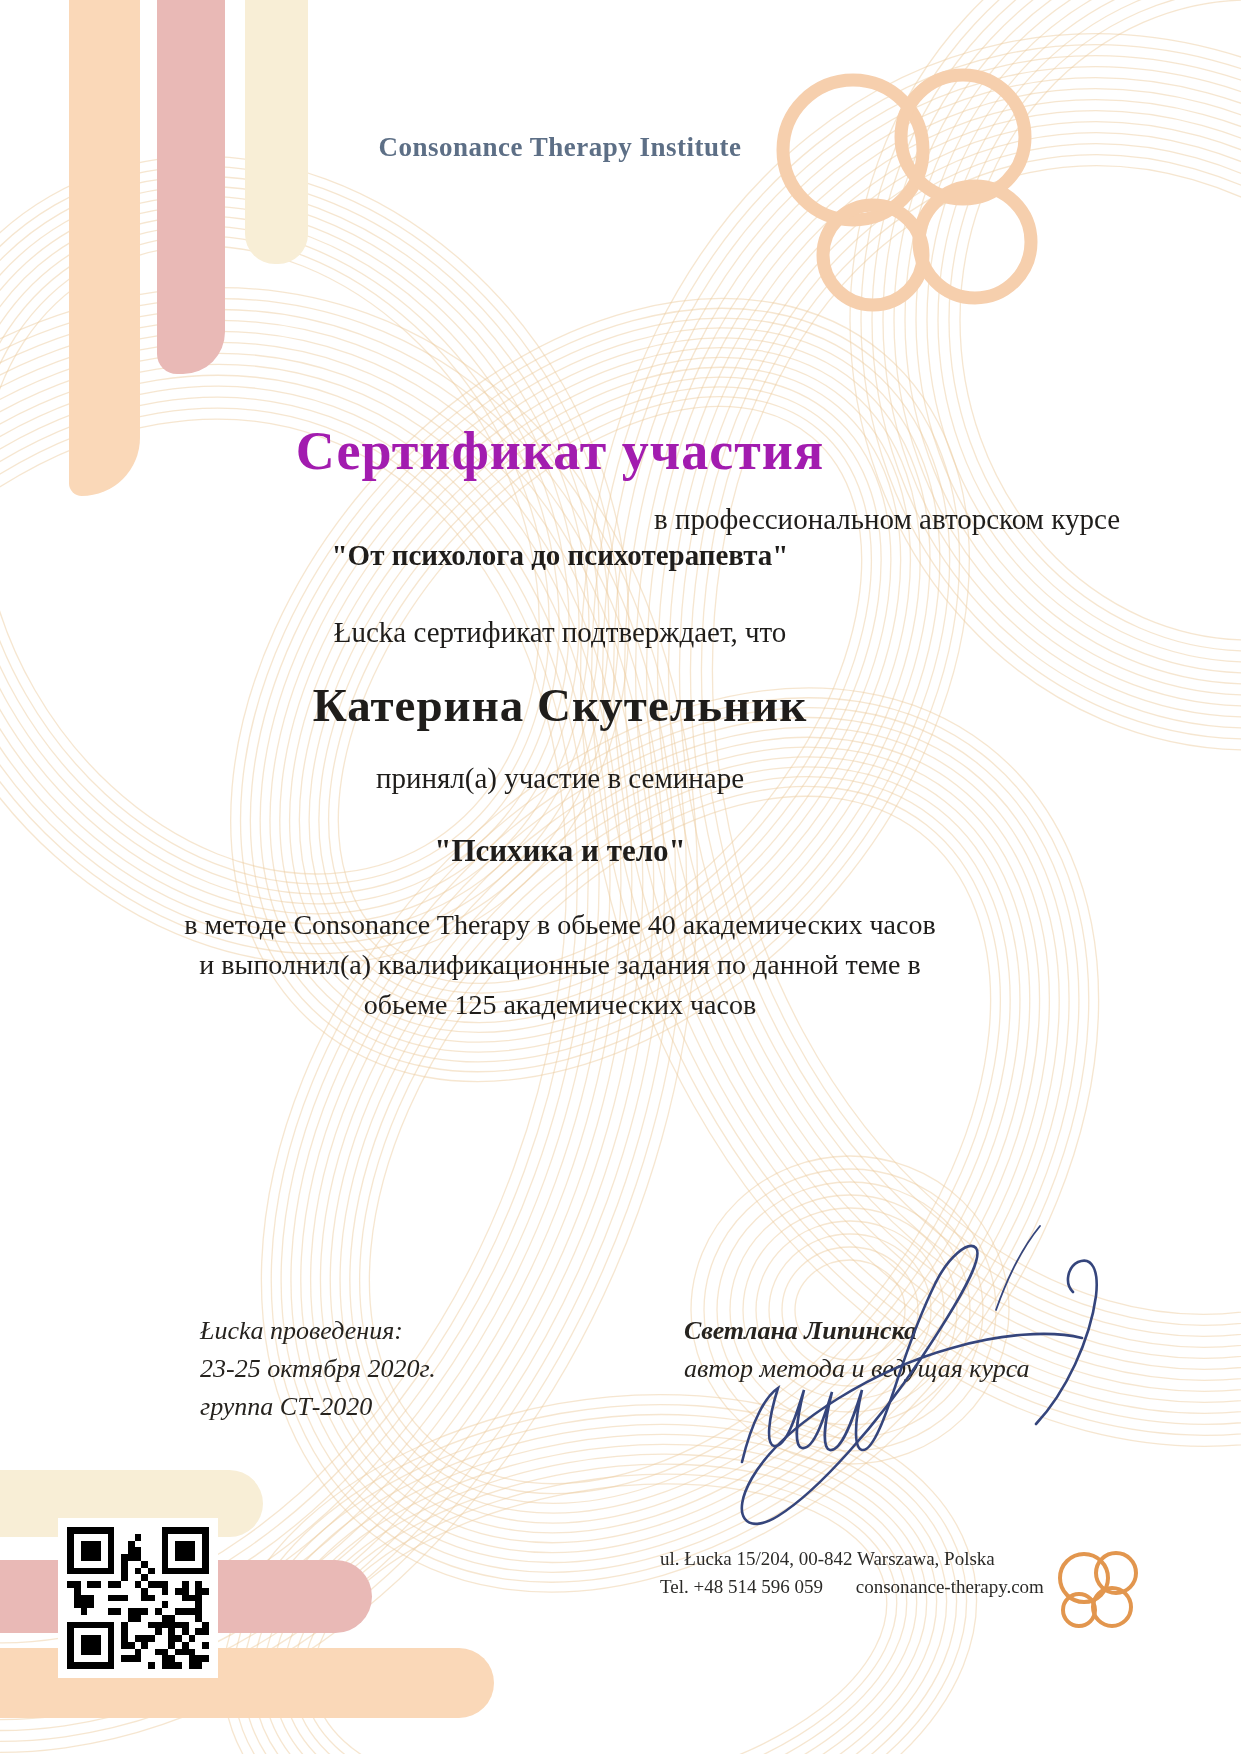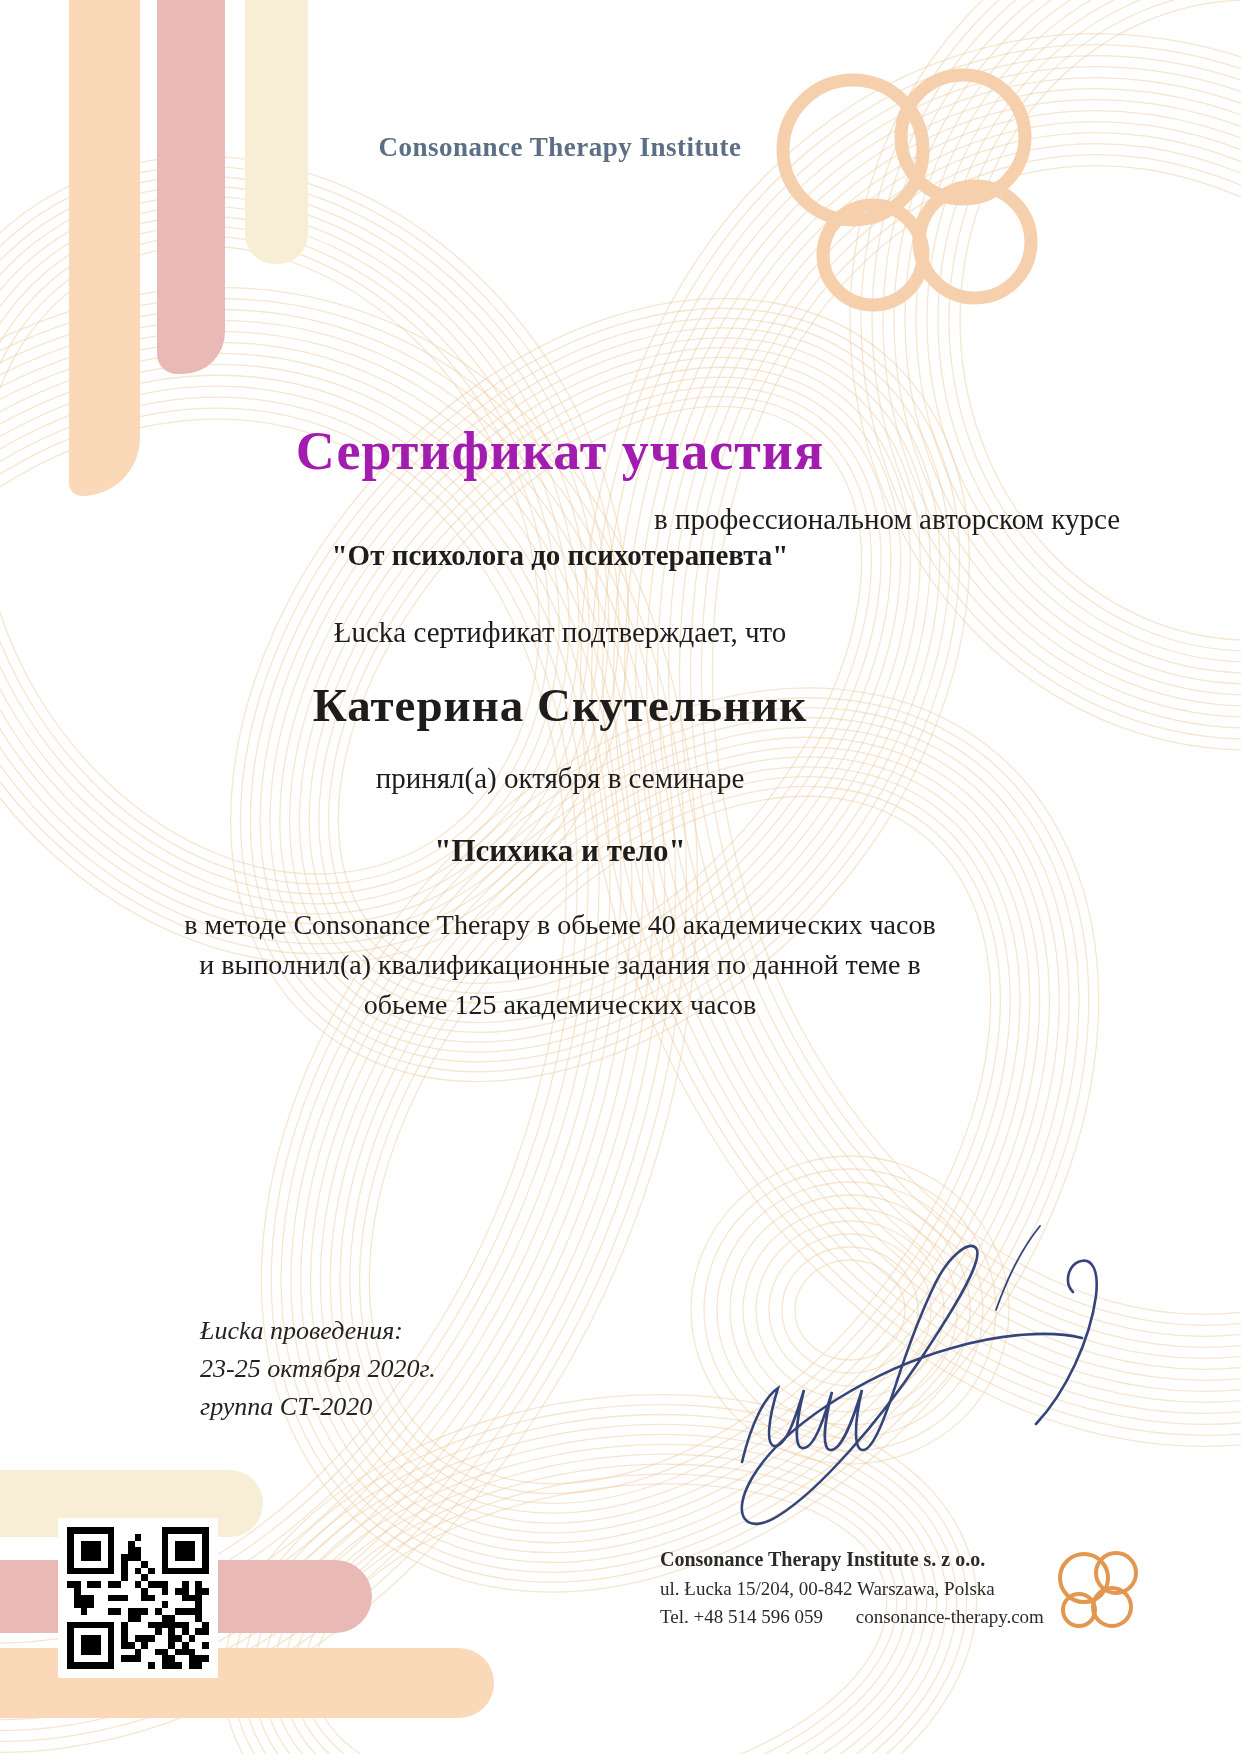--- a/index.html
+++ b/index.html
@@ -166,35 +166,39 @@
   </svg>
 
   <div class="cline header-line">Consonance Therapy Institute</div>
 
   <div class="cline title">Сертификат участия</div>
   <div class="cline sub1">в профессиональном авторском курсе</div>
   <div class="cline course">"От психолога до психотерапевта"</div>
 
   <div class="cline confirm">Łucka сертификат подтверждает, что</div>
   <div class="cline name">Катерина Скутельник</div>
-  <div class="cline participation">принял(а) октября в семинаре</div>
+  <div class="cline participation">принял(а) участие в семинаре</div>
   <div class="cline seminar">"Психика и тело"</div>
 
   <div class="cline details">
     <div>в методе  Consonance Therapy в обьеме 40 академических часов</div>
     <div>и выполнил(а) квалификационные задания по данной теме в</div>
     <div>обьеме 125 академических  часов</div>
   </div>
 
   <div class="date-block">
     <div>Łucka проведения:</div>
     <div>23-25 октября 2020г.</div>
     <div>группа СТ-2020</div>
   </div>
 
+  <div class="signer-block">
+    <div class="signer-name">Светлана Липинска</div>
+    <div>автор метода и ведущая курса</div>
+  </div>
 
   <svg class="signature-svg" width="420" height="360" viewBox="700 1200 420 360">
     <g fill="none" stroke="#35457c" stroke-width="2.6" stroke-linecap="round">
       <path d="M 742 1462 C 752 1420 766 1396 778 1388 C 768 1420 766 1444 774 1446 C 786 1448 796 1416 804 1390 C 796 1422 794 1446 802 1448 C 814 1450 824 1418 832 1392 C 824 1424 822 1448 830 1450 C 842 1452 854 1416 862 1390 C 854 1424 854 1448 862 1450 C 874 1452 888 1408 898 1378 C 908 1348 922 1310 936 1282"></path>
       <path d="M 936 1282 C 948 1258 968 1240 976 1248 C 984 1258 960 1300 920 1360 C 880 1420 820 1490 778 1516 C 746 1536 730 1516 752 1478 C 786 1420 880 1368 952 1348 C 1000 1334 1050 1330 1082 1338"></path>
       <path d="M 1036 1424 C 1066 1392 1090 1340 1096 1296 C 1099 1270 1092 1256 1078 1262 C 1068 1267 1064 1283 1073 1292"></path>
       <path d="M 996 1310 C 1008 1276 1022 1248 1040 1226" stroke-width="1.8"></path>
     </g>
   </svg>
 
@@ -322,21 +326,20 @@
         <rect x="14" y="0" width="7" height="7" fill="#000"></rect>
         <rect x="15" y="1" width="5" height="5" fill="#fff"></rect>
         <rect x="16" y="2" width="3" height="3" fill="#000"></rect>
         <rect x="0" y="14" width="7" height="7" fill="#000"></rect>
         <rect x="1" y="15" width="5" height="5" fill="#fff"></rect>
         <rect x="2" y="16" width="3" height="3" fill="#000"></rect>
       </svg>
   </div>
 
   <div class="footer">
-    <div class="company">Consonance Therapy Institute s. z o.o.</div>
     <div>ul. Łucka 15/204, 00-842 Warszawa, Polska</div>
     <div class="tel-row">
       <span>Tel. +48 514 596 059</span>
       <span class="site">consonance-therapy.com</span>
     </div>
   </div>
 
   <svg class="logo-bottom" width="100" height="100" viewBox="0 0 100 100">
     <g fill="none" stroke="#e2964e" stroke-width="4">
       <circle cx="38" cy="32" r="24"></circle>

